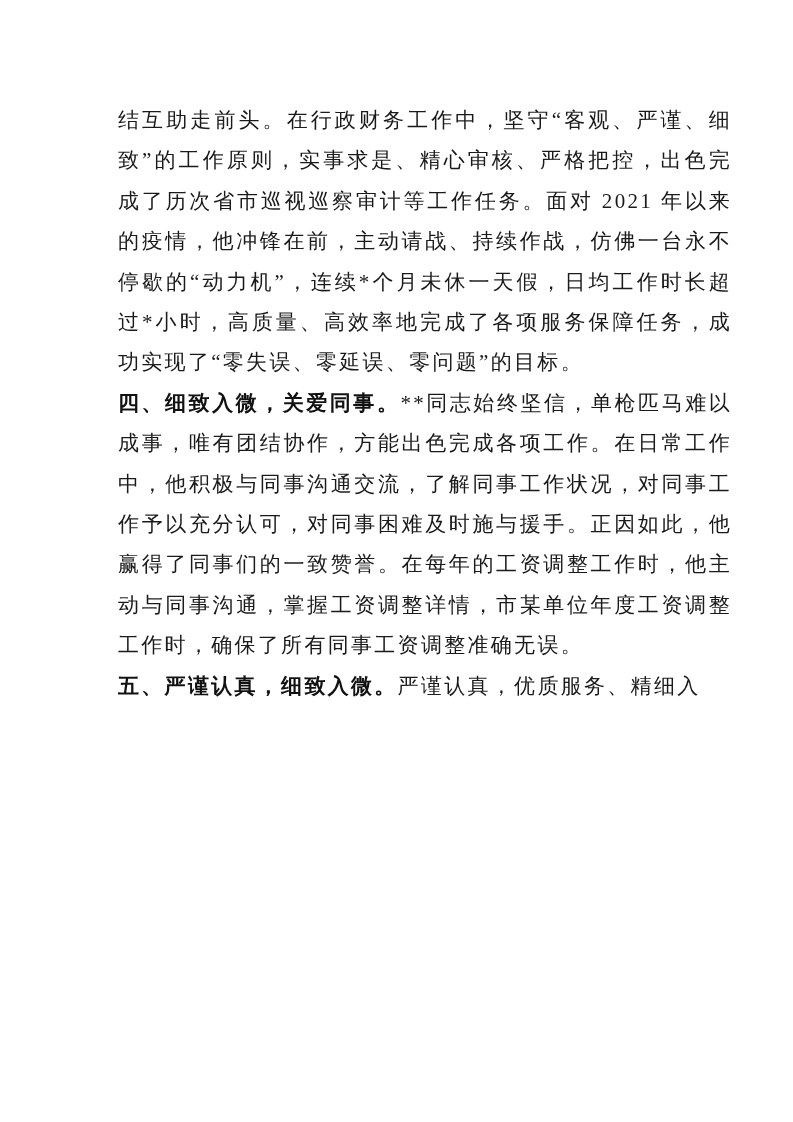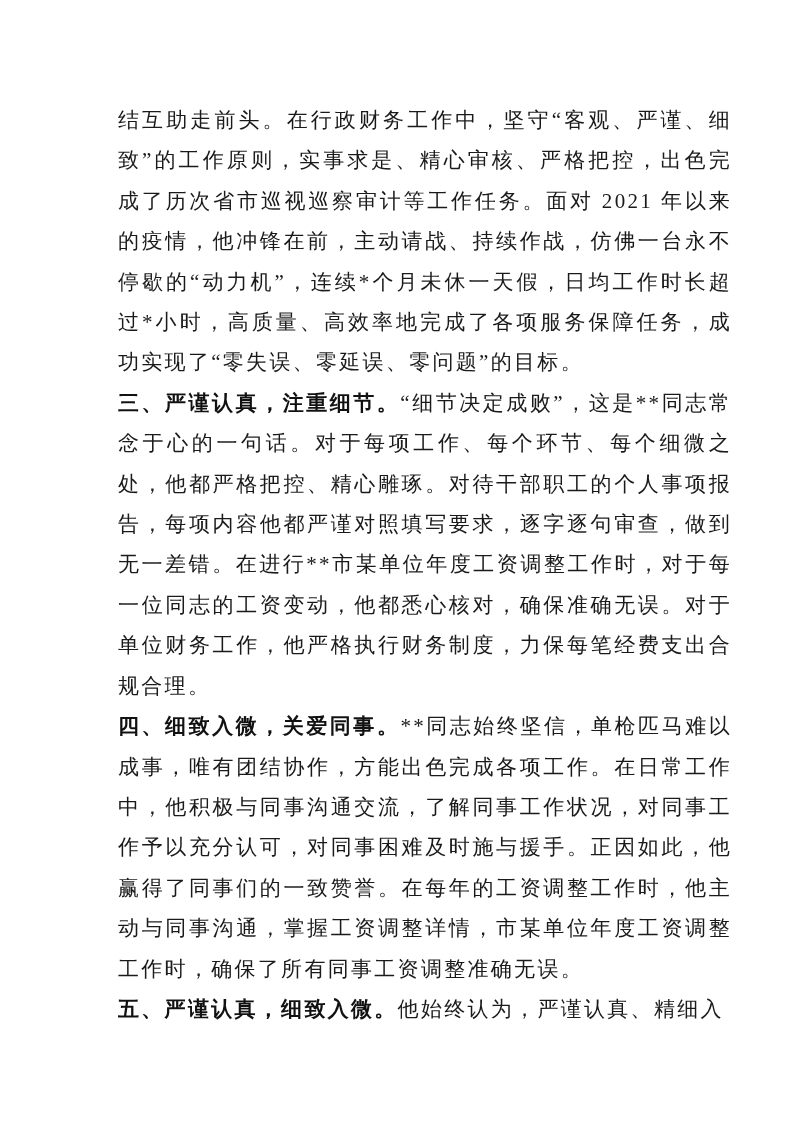--- a/index.html
+++ b/index.html
@@ -44,17 +44,16 @@
   p.doc-par span.seg-regular {
     font-weight: normal;
   }
 </style>
 </head>
 <body>
 
 <div class="page">
   <div class="content">
       <p class="doc-par"><span class="seg-regular">结互助走前头。在行政财务工作中，坚守“客观、严谨、细致”的工作原则，实事求是、精心审核、严格把控，出色完成了历次省市巡视巡察审计等工作任务。面对 2021 年以来的疫情，他冲锋在前，主动请战、持续作战，仿佛一台永不停歇的“动力机”，连续*个月未休一天假，日均工作时长超过*小时，高质量、高效率地完成了各项服务保障任务，成功实现了“零失误、零延误、零问题”的目标。</span></p>
-      <p class="doc-par"><span class="seg-bold">三、严谨认真，注重细节。</span><span class="seg-regular">“细节决定成败”，这是**同志常念于心的一句话。对于每项工作、每个环节、每个细微之处，他都严格把控、精心雕琢。对待干部职工的个人事项报告，每项内容他都严谨对照填写要求，逐字逐句审查，做到无一差错。在进行**市某单位年度工资调整工作时，对于每一位同志的工资变动，他都悉心核对，确保准确无误。对于单位财务工作，他严格执行财务制度，力保每笔经费支出合规合理。</span></p>
       <p class="doc-par"><span class="seg-bold">四、细致入微，关爱同事。</span><span class="seg-regular">**同志始终坚信，单枪匹马难以成事，唯有团结协作，方能出色完成各项工作。在日常工作中，他积极与同事沟通交流，了解同事工作状况，对同事工作予以充分认可，对同事困难及时施与援手。正因如此，他赢得了同事们的一致赞誉。在每年的工资调整工作时，他主动与同事沟通，掌握工资调整详情，市某单位年度工资调整工作时，确保了所有同事工资调整准确无误。</span></p>
-      <p class="doc-par"><span class="seg-bold">五、严谨认真，细致入微。</span><span class="seg-regular">他始终认为，严谨认真、精细入</span></p>
+      <p class="doc-par"><span class="seg-bold">五、严谨认真，细致入微。</span><span class="seg-regular">严谨认真，优质服务、精细入</span></p>
     </div>
 </div>
 
 </body></html>

